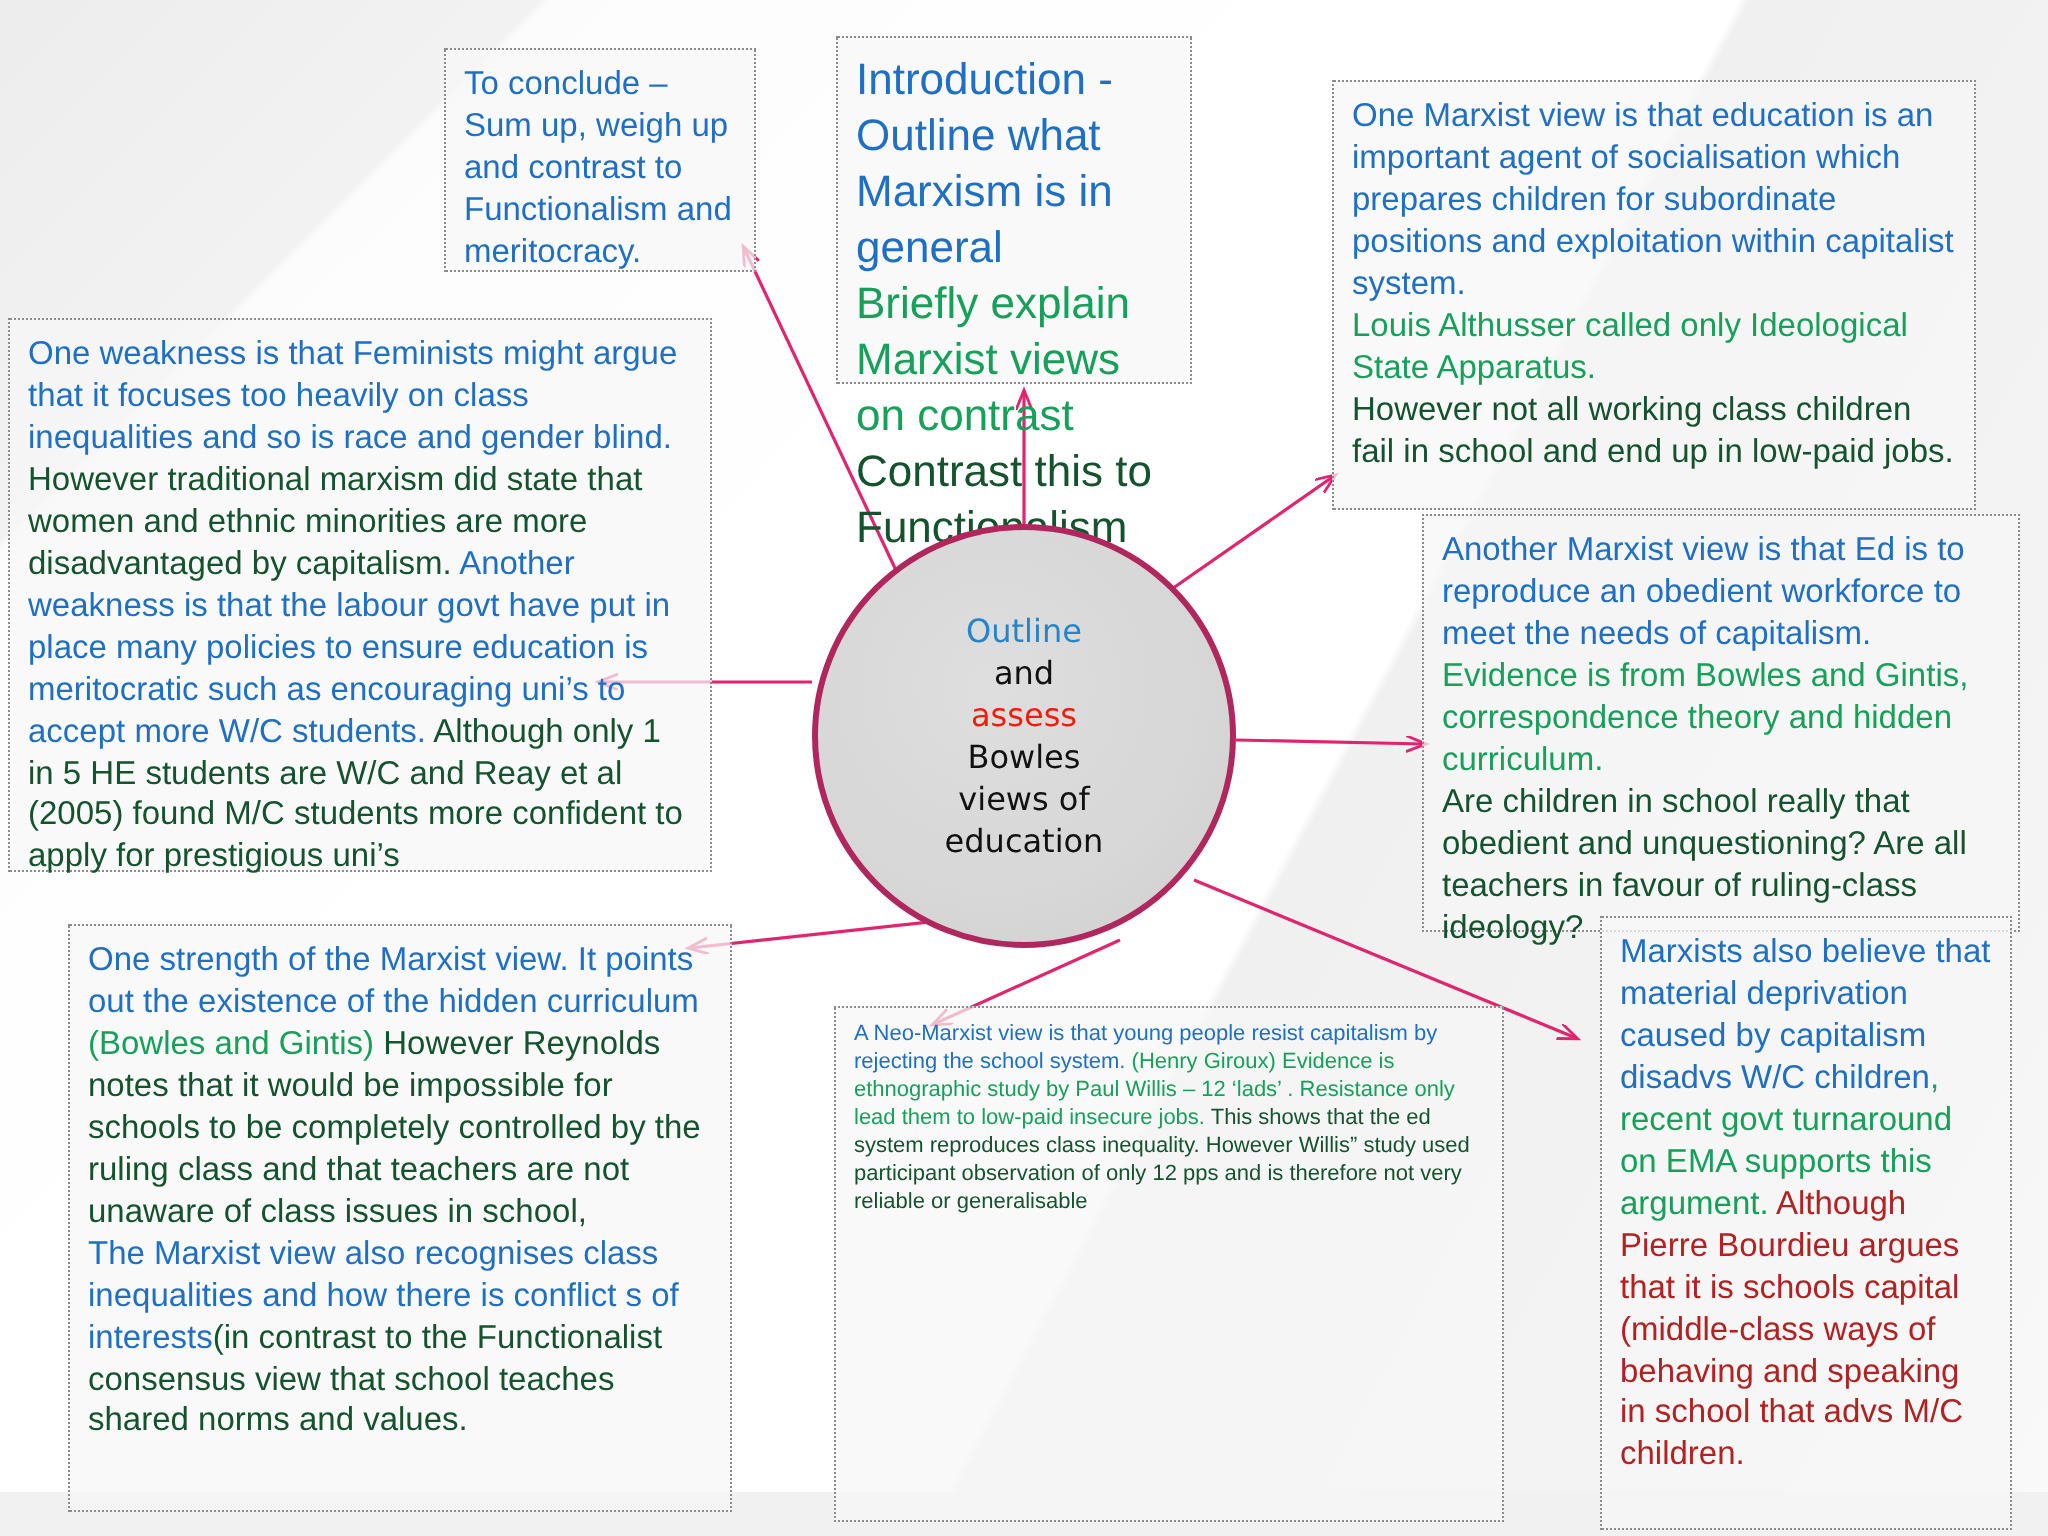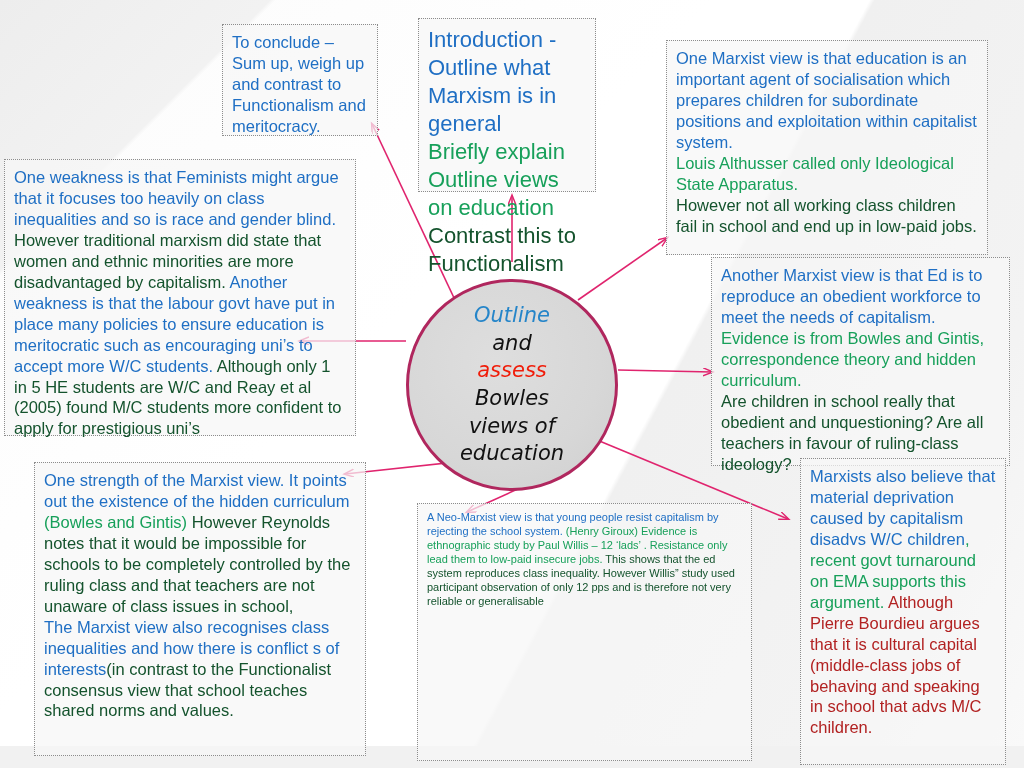--- a/index.html
+++ b/index.html
@@ -52,30 +52,29 @@
   #node-socialisation{left:666px;top:40px;width:322px;height:215px;font-size:16.5px;}
   #node-feminist{left:4px;top:159px;width:352px;height:277px;font-size:16.5px;}
   #node-workforce{left:711px;top:257px;width:299px;height:209px;font-size:16.5px;}
   #node-strength{left:34px;top:462px;width:332px;height:294px;font-size:16.5px;}
   #node-neomarxist{left:417px;top:503px;width:335px;height:258px;font-size:11px;}
   #node-deprivation{left:800px;top:458px;width:206px;height:307px;font-size:16.5px;}
 
   
   #hub{
     position:absolute;z-index:4;
-    left:406px;top:279px;width:212px;height:212px;
+    left:406px;top:262px;width:212px;height:212px;
     border-radius:50%;
     background:radial-gradient(circle at 42% 38%,#dedede 0%,#d7d7d7 60%,#cfcfcf 100%);
     border:3px solid #B0275E;
     box-sizing:border-box;
     display:flex;flex-direction:column;align-items:center;justify-content:center;
     font-family:"DejaVu Sans", sans-serif;
-    font-size:21px;line-height:1.32;text-align:center;
+    font-size:16px;line-height:1.32;text-align:center;
     color:#111111;
-    font-style:italic;
   }
   #hub .ln{display:block;white-space:nowrap;}
   #hub .hub-blue{color:#2585C9;}
   #hub .hub-red{color:#F01D0A;}
 </style>
 </head>
 <body>
 
 <div id="stage">
 
@@ -111,21 +110,21 @@
       <line x1="597" y1="440" x2="788" y2="519"></line>
     </g>
   </svg>
 
   <div class="node" id="node-conclude">
     <p class="t-blue">To conclude – Sum up, weigh up and contrast to Functionalism and meritocracy.</p>
   </div>
 
   <div class="node" id="node-intro">
     <p class="t-blue">Introduction - Outline what Marxism is in general</p>
-    <p class="t-green">Briefly explain Outline views on education</p>
+    <p class="t-green">Briefly explain Marxist views on contrast</p>
     <p class="t-red">Contrast this to Functionalism</p>
   </div>
 
   <div class="node" id="node-socialisation">
     <p class="t-blue">One Marxist view is that education is an important agent of socialisation which prepares children for subordinate positions and exploitation within capitalist system.</p>
     <p class="t-green">Louis Althusser called only Ideological State Apparatus.</p>
     <p class="t-red">However not all working class children fail in school and end up in low-paid jobs.</p>
   </div>
 
   <div class="node" id="node-feminist">
@@ -141,21 +140,21 @@
     <p class="t-blue">Another Marxist view is that Ed is to reproduce an obedient workforce to meet the needs of capitalism.</p>
     <p class="t-green">Evidence is from Bowles and Gintis, correspondence theory and hidden curriculum.</p>
     <p class="t-red">Are children in school really that obedient and unquestioning? Are all teachers in favour of ruling-class ideology?</p>
   </div>
 
   <div class="node" id="node-neomarxist">
     <p><span class="t-blue">A Neo-Marxist view is that young people resist capitalism by rejecting the school system. </span><span class="t-green">(Henry Giroux) Evidence is ethnographic study by Paul Willis – 12 ‘lads’ . Resistance only lead them to low-paid insecure jobs. </span><span class="t-red">This shows that the ed system reproduces class inequality. However Willis” study used participant observation  of only 12 pps and is therefore not very reliable  or generalisable</span></p>
   </div>
 
   <div class="node" id="node-deprivation">
-    <p><span class="t-blue">Marxists also believe that material deprivation caused by capitalism disadvs W/C children</span><span class="t-green">, recent govt turnaround on EMA supports this argument. </span><span class="t-dkred"> Although Pierre Bourdieu argues that it is cultural capital (middle-class jobs of behaving and speaking in school that  advs M/C children.</span></p>
+    <p><span class="t-blue">Marxists also believe that material deprivation caused by capitalism disadvs W/C children</span><span class="t-green">, recent govt turnaround on EMA supports this argument. </span><span class="t-dkred"> Although Pierre Bourdieu argues that it is schools capital (middle-class ways of behaving and speaking in school that  advs M/C children.</span></p>
   </div>
 
   <div id="hub">
     <span class="ln hub-blue">Outline</span>
     <span class="ln">and</span>
     <span class="ln hub-red">assess</span>
     <span class="ln">Bowles</span>
     <span class="ln">views of</span>
     <span class="ln">education</span>
   </div>

